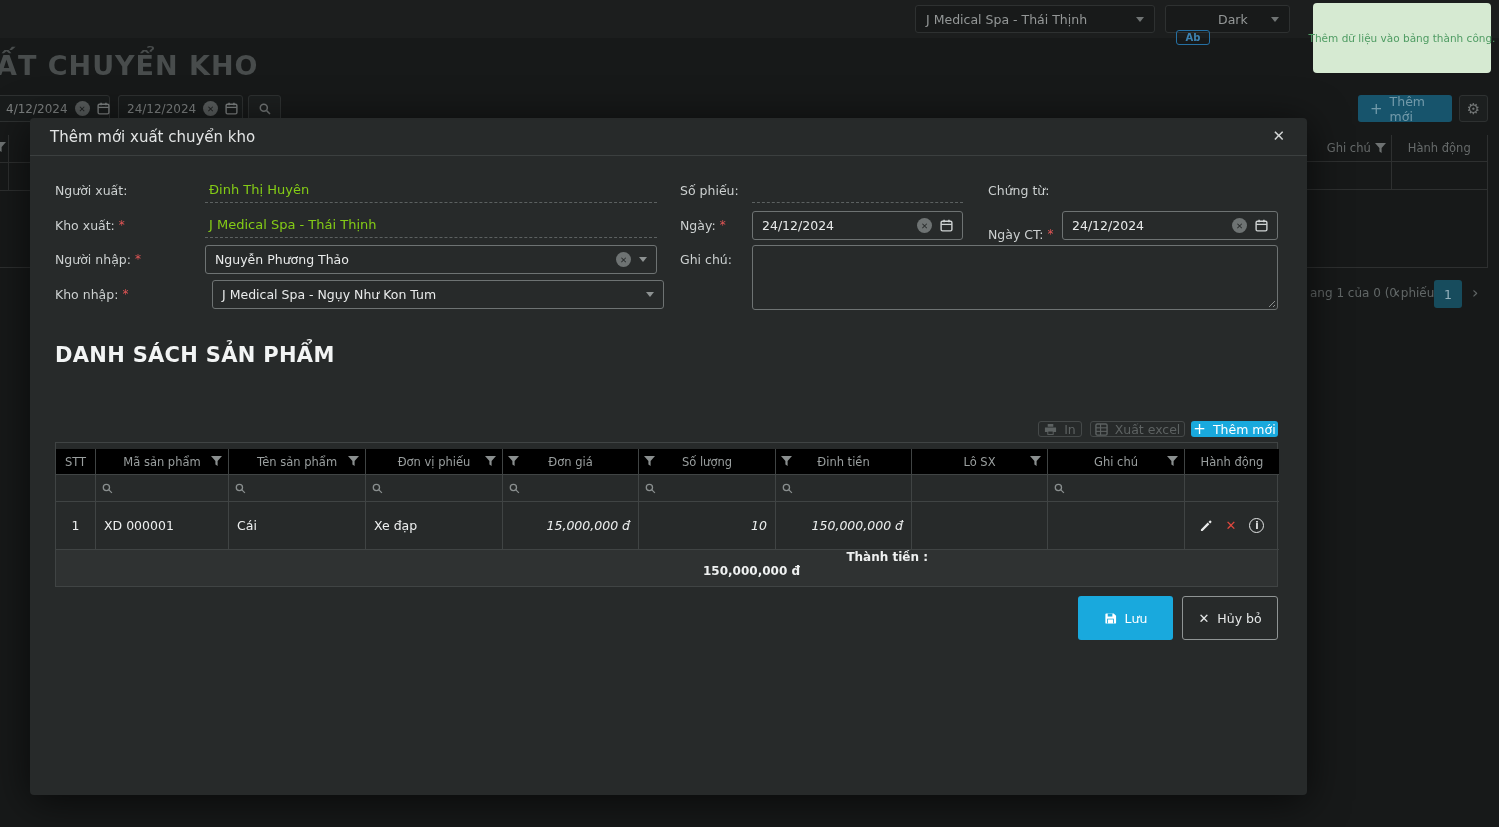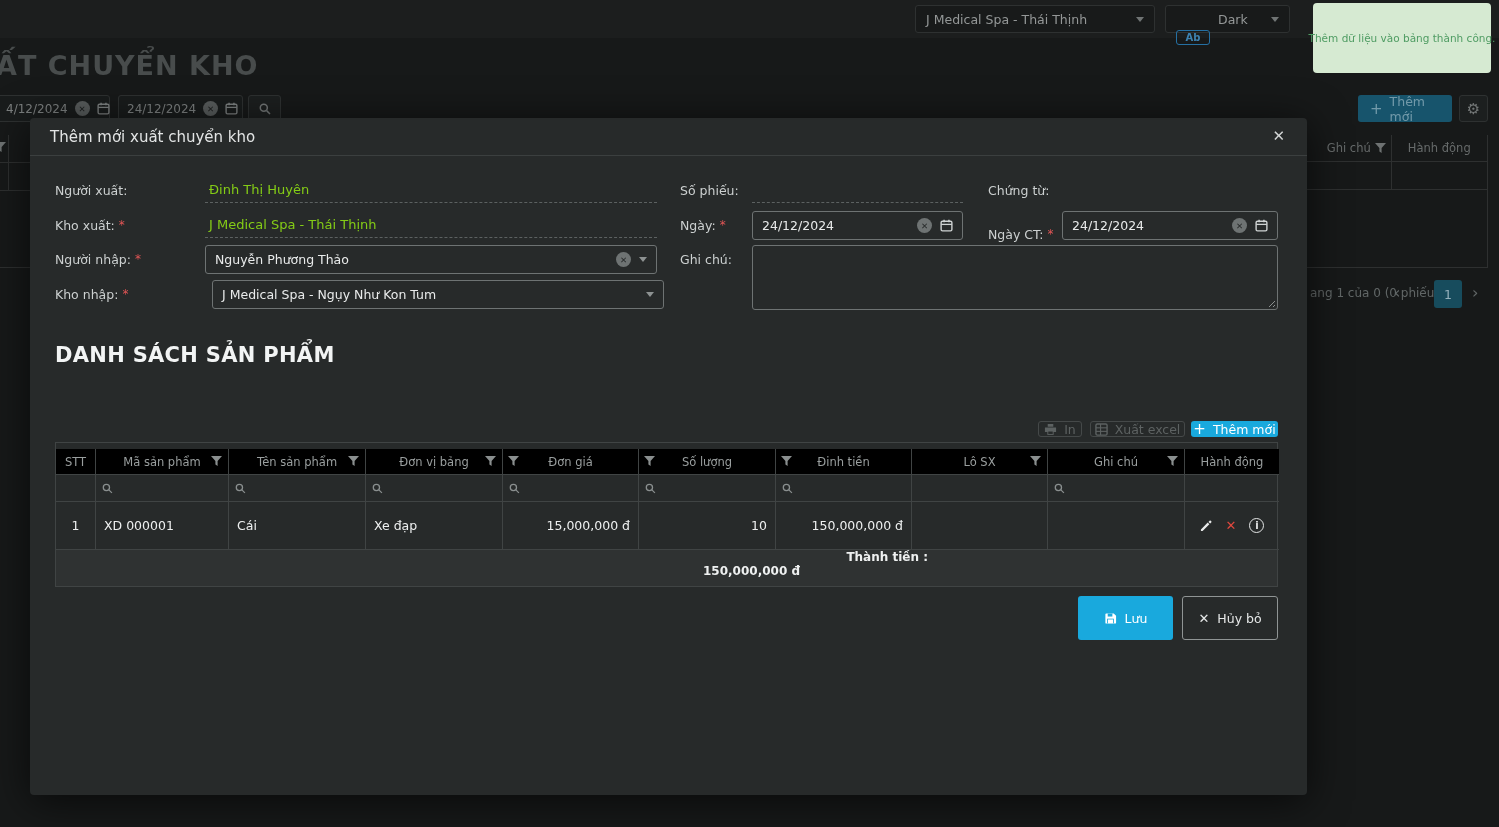--- a/index.html
+++ b/index.html
@@ -76,21 +76,21 @@
   .prow > div:last-child { border-right:none; }
   .hrow > div { height:26px; background:#000000; color:#9a9f9f; font-size:11.5px; justify-content:center;
     position:relative;margin-top:6px; }
   .hrow .fun-r { position:absolute; right:6px; top:7px; }
   .hrow .fun-l { position:absolute; left:5px; top:7px; }
   .fun { color:#8a8f8f; cursor:pointer; }
   .srow > div { height:27px; padding:0 6px; gap:5px; }
   .srow input { flex:1; min-width:0; background:transparent; border:none; outline:none; color:#e9ebeb;
     font-size:12px; font-family:inherit; }
   .drow > div { height:48px; padding:0 8px; color:#eef0f0; font-size:12.5px; }
-  .drow .num, .srow-num { justify-content:flex-end; text-align:right; }
+  .drow .num, .srow-num { justify-content:flex-end; text-align:right;font-style:italic; }
   .frow { display:flex; height:36px; background:#2f3232; align-items:center; font-weight:bold; font-size:12px;
     color:#eef0f0;flex-direction:column; }
   .act-ic { cursor:pointer; display:flex; align-items:center; }
   .info-ic { width:15px; height:15px; border:1.4px solid #e4e6e6; border-radius:50%; color:#e4e6e6;
     font-size:10px; display:flex; align-items:center; justify-content:center; font-weight:bold; cursor:pointer; }
 
   .m-action { position:absolute; top:478px; height:44px; border-radius:3px; display:flex; align-items:center;
     justify-content:center; gap:8px; font-size:12.5px; cursor:pointer; }
   .btn-cancel { border:1px solid #8f9494; background:transparent; color:#e6e8e8; }
   svg { display:block; }
@@ -330,21 +330,21 @@
         </div>
       <div>
           <span>Tên sản phẩm</span>
         <span class="fun fun-r">
             <svg width="11" height="11" viewBox="0 0 12 12">
               <path d="M0 0h12L7.2 5.4V11L4.8 9.4V5.4Z" fill="currentColor"></path>
             </svg>
           </span>
         </div>
       <div>
-          <span>Đơn vị bảng</span>
+          <span>Đơn vị phiếu</span>
         <span class="fun fun-r">
             <svg width="11" height="11" viewBox="0 0 12 12">
               <path d="M0 0h12L7.2 5.4V11L4.8 9.4V5.4Z" fill="currentColor"></path>
             </svg>
           </span>
         </div>
       <div>
           <span>Đơn giá</span>
         <span class="fun fun-l">
             <svg width="11" height="11" viewBox="0 0 12 12">

